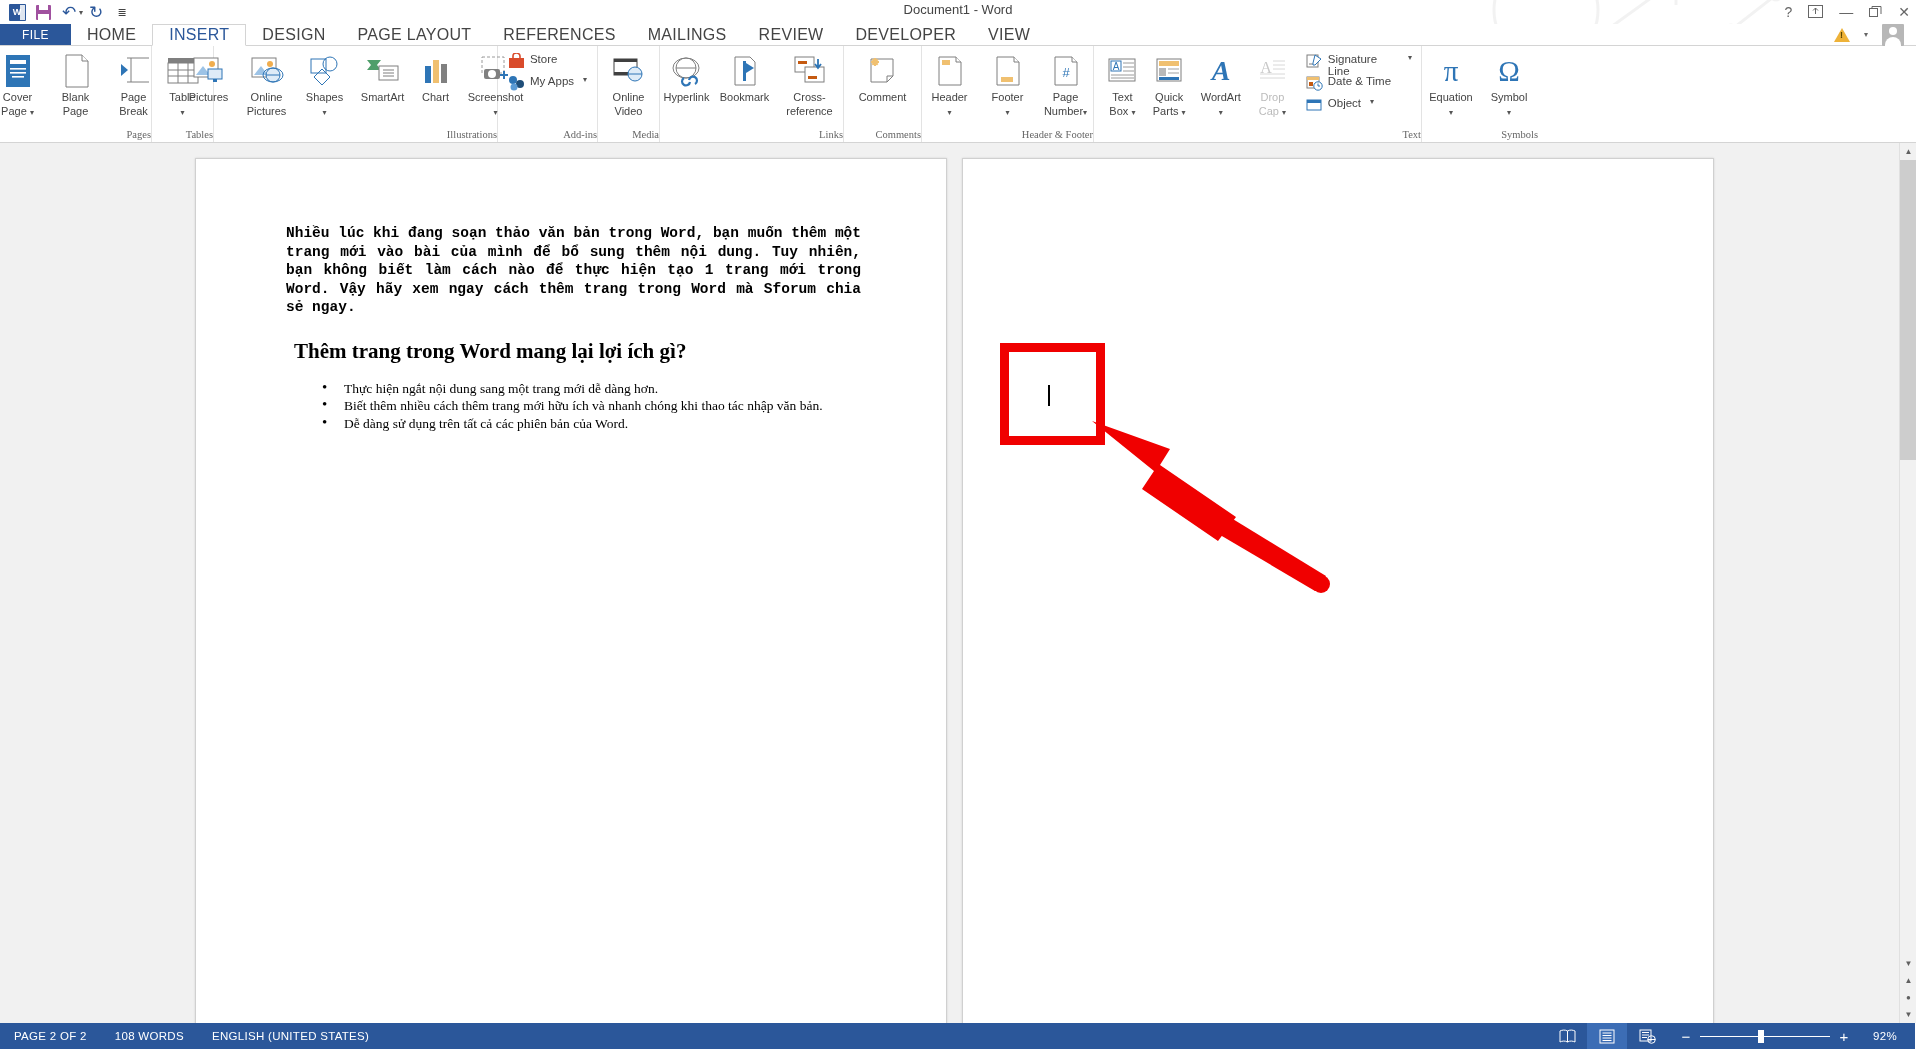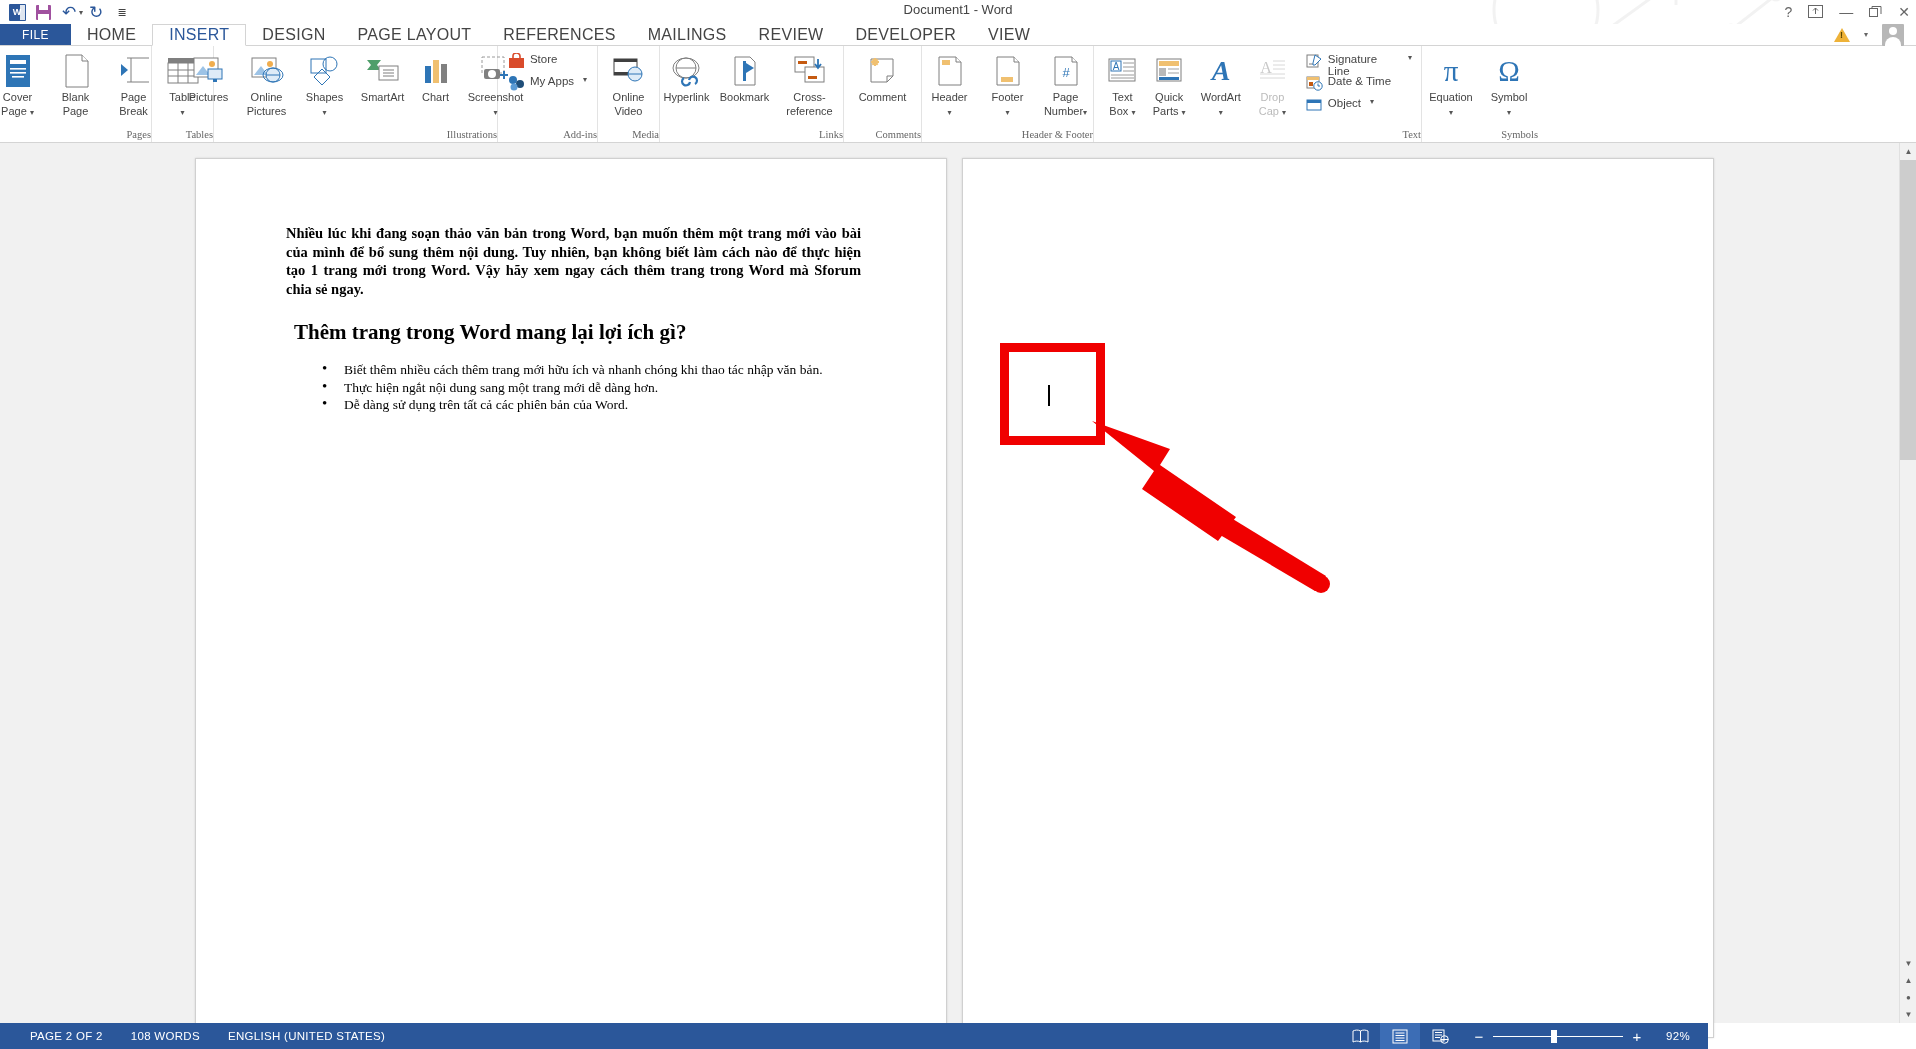--- a/index.html
+++ b/index.html
@@ -131,21 +131,21 @@
   }
   .page {
     position: absolute; background: #ffffff; border: 1px solid #d0d0d0;
     box-shadow: 0 0 2px rgba(0,0,0,.12);
   }
   .page-left  { left: 195px; top: 15px; width: 752px; height: 880px; }
   .page-right { left: 962px; top: 15px; width: 752px; height: 880px; }
 
   .doc-body { position: absolute; left: 90px; top: 65px; width: 575px; }
   .doc-para {
-    font-family: Liberation Serif, serif; font-weight: bold;
+    font-family: Liberation Mono, monospace; font-weight: bold;
     font-size: 14.5px; line-height: 18.5px; color: #000; text-align: justify;
   }
   .doc-head {
     font-family: "Liberation Serif", serif; font-weight: bold;
     font-size: 21px; color: #000; margin-top: 22px; margin-left: 8px;
   }
   .doc-list { margin-top: 16px; margin-left: 36px; }
   .doc-li {
     font-family: "Liberation Serif", serif; font-size: 13.5px; color: #000;
     line-height: 17.5px; position: relative; padding-left: 22px;
@@ -168,23 +168,23 @@
   }
   .vscroll .arrowbtn {
     width: 17px; height: 17px; display: flex; align-items: center; justify-content: center;
     font-size: 8px; color: #606060; background: #f1f1f1;
   }
   .vscroll .thumb { position: absolute; top: 17px; left: 0; width: 17px; height: 300px; background: #cdcdcd; }
   .vscroll .bottomgroup { position: absolute; bottom: 0; left: 0; width: 17px; }
 
   
   .statusbar {
-    position: absolute; bottom: 0; left: 0; width: 1708px; height: 26px;
+    position: absolute; bottom: 0; left: 0; width: 1915px; height: 26px;
     background: #2b579a; color: #fff; display: flex; align-items: center;
-    font-size: 11.5px; letter-spacing: .3px; padding-left: 16px;
+    font-size: 11.5px; letter-spacing: .3px;
   }
   .sb-item { padding: 0 14px; white-space: nowrap; }
   .sb-right { margin-left: auto; display: flex; align-items: center; padding-right: 12px; gap: 0; }
   .viewbtn { width: 40px; height: 26px; display: flex; align-items: center; justify-content: center; }
   .viewbtn.sel { background: #3c6db5; }
   .zoomslider { display: flex; align-items: center; gap: 0; padding: 0 10px; }
   .zs-minus, .zs-plus { font-size: 15px; width: 18px; text-align: center; }
   .zs-track { width: 130px; height: 1px; background: #fff; position: relative; margin: 0 5px; }
   .zs-thumb { position: absolute; left: 58px; top: -6px; width: 6px; height: 13px; background: #fff; }
   .zs-pct { width: 40px; text-align: right; padding-right: 6px; }
@@ -644,22 +644,22 @@
   </div>
 </div>
 
 <div class="docarea">
 
   <div class="page page-left">
     <div class="doc-body">
       <div class="doc-para">Nhiều lúc khi đang soạn thảo văn bản trong Word, bạn muốn thêm một trang mới vào bài của mình để bổ sung thêm nội dung. Tuy nhiên, bạn không biết làm cách nào để thực hiện tạo 1 trang mới trong Word. Vậy hãy xem ngay cách thêm trang trong Word mà Sforum chia sẻ ngay.</div>
       <div class="doc-head">Thêm trang trong Word mang lại lợi ích gì?</div>
       <div class="doc-list">
+        <div class="doc-li">Thực hiện ngắt nội dung sang một trang mới dễ dàng hơn.</div>
         <div class="doc-li">Biết thêm nhiều cách thêm trang mới hữu ích và nhanh chóng khi thao tác nhập văn bản.</div>
-        <div class="doc-li">Thực hiện ngắt nội dung sang một trang mới dễ dàng hơn.</div>
         <div class="doc-li">Dễ dàng sử dụng trên tất cả các phiên bản của Word.</div>
       </div>
     </div>
   </div>
 
   <div class="page page-right"></div>
 
   <div class="redbox"></div>
   <div class="caret-bar"></div>
 

